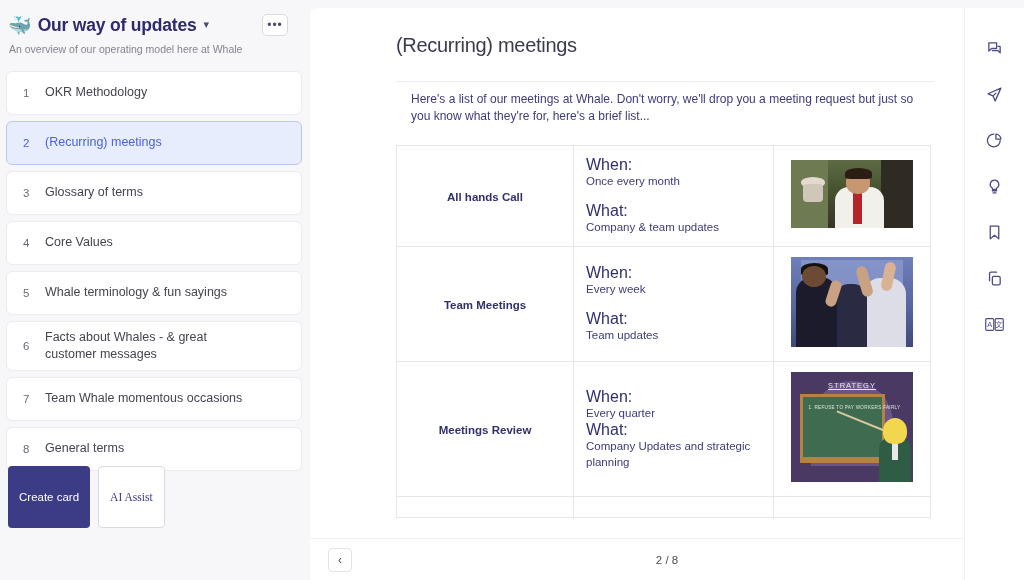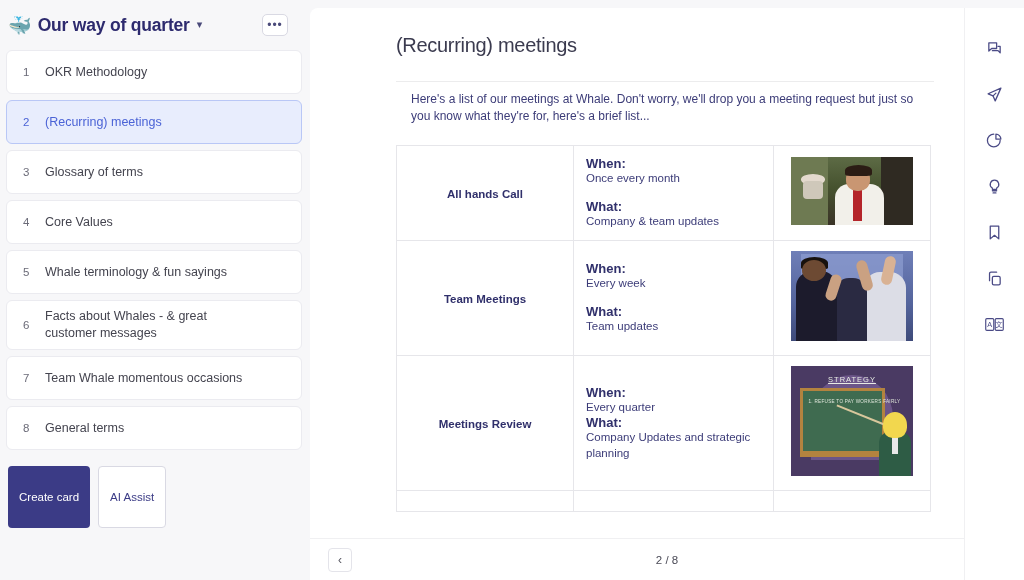--- a/index.html
+++ b/index.html
@@ -59,21 +59,21 @@
     position: absolute; left: 8px; bottom: 52px; display: flex; gap: 8px;
   }
   .btn-primary {
     background: #3b3b86; color: #ffffff; border: none; border-radius: 4px;
     font-size: 11.5px; padding: 25px 11px; cursor: pointer;
     font-family: "Liberation Sans", sans-serif;
   }
   .btn-secondary {
     background: #ffffff; color: #3b3b86; border: 1px solid #d9d9e3; border-radius: 4px;
     font-size: 11.5px; padding: 7px 11px; cursor: pointer;
-    font-family: Liberation Sans, sans-serif;
+    font-family: Liberation Serif, serif;
   }
 
   
   .main {
     position: relative; width: 714px; height: 572px; margin-top: 8px;
     background: #ffffff; border-radius: 8px 0 0 0;
     overflow: hidden; flex: 0 0 714px;
   }
   .doc {
     position: absolute; left: 0; top: 0; right: 60px; bottom: 42px;
@@ -95,21 +95,21 @@
   table.sched {
     margin-top: 19px; border-collapse: collapse; width: 534px; table-layout: fixed;
   }
   table.sched td {
     border: 1px solid #e6e6ea; vertical-align: middle; padding: 10px 12px;
   }
   td.c-name { width: 177px; text-align: center; }
   td.c-det  { width: 200px; vertical-align: middle; }
   td.c-img  { width: 157px; text-align: center; padding: 7px 8px; }
   .name-txt { font-size: 11.5px; font-weight: bold; color: #30306b; }
-  .kv-key { font-size: 13px; font-weight: bold; color: #30306b; }
+  .kv-key { font-size: 16px; font-weight: normal; color: #30306b; }
   .kv-val { font-size: 11.5px; color: #3c3c78; line-height: 1.35; }
   .kv-gap { height: 13px; }
 
   
   .thumb { width: 122px; height: 68px; display: inline-block; position: relative; overflow: hidden; }
   .thumb.sq { width: 122px; height: 110px; }
 
   
   .t1 { background: linear-gradient(180deg,#5d6b45 0%,#46522f 45%,#3a3327 100%); }
   .t1 .wall { position:absolute; left:0; top:0; width:30%; height:100%; background:#6e7a52; }
@@ -174,25 +174,26 @@
 </style>
 </head>
 <body>
 
 <div class="app">
 
   <aside class="sidebar">
 
     <div class="side-head">
       <span class="whale-emoji">🐳</span>
-      <span class="side-title">Our way of quarter</span>
+      <span class="side-title">Our way of updates</span>
       <span class="caret">▾</span>
       <div class="dots-btn">•••</div>
     </div>
 
+    <div class="side-sub">An overview of our operating model here at Whale</div>
 
     <div class="card-list">
       <div class="card">
         <span class="num">1</span>
         <span class="lbl">OKR Methodology</span>
       </div>
       <div class="card active">
         <span class="num">2</span>
         <span class="lbl">(Recurring) meetings</span>
       </div>

